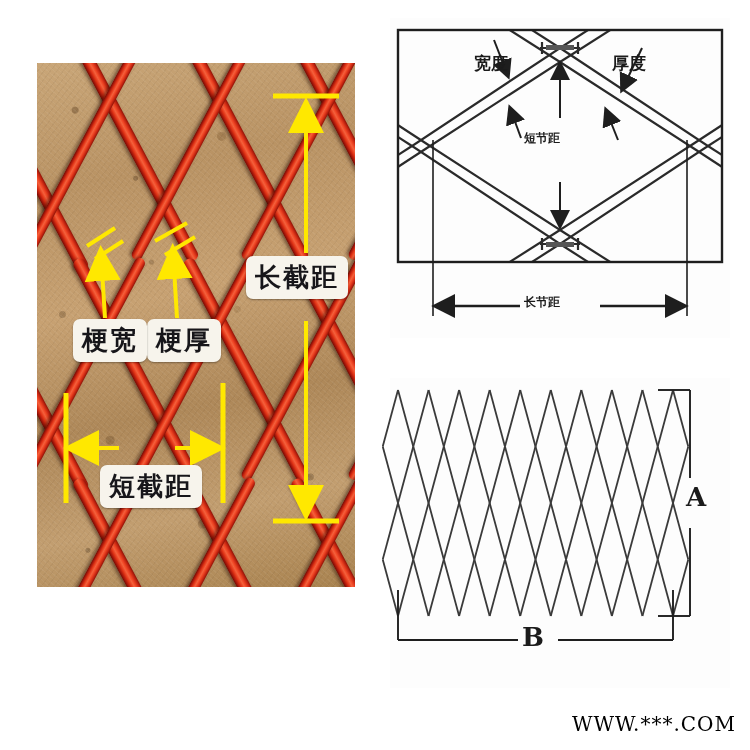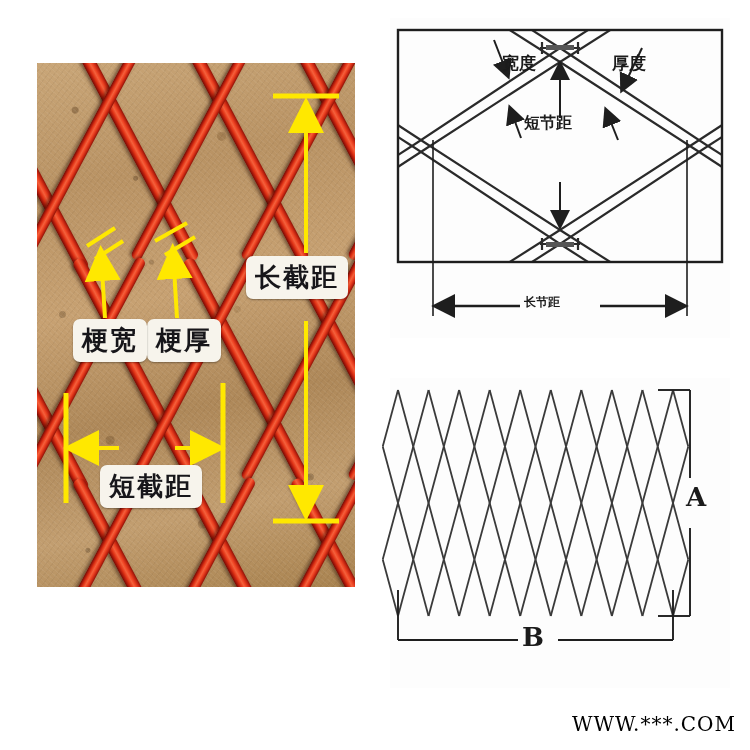--- a/index.html
+++ b/index.html
@@ -254,23 +254,23 @@
       </g>
 
       <g>
         <line x1="43" y1="122" x2="43" y2="298" stroke="#1e1e1e" stroke-width="1.6"></line>
         <line x1="297" y1="122" x2="297" y2="298" stroke="#1e1e1e" stroke-width="1.6"></line>
         <line x1="130" y1="288" x2="46" y2="288" stroke="#1e1e1e" stroke-width="2.4" marker-end="url(#bkArrow)"></line>
         <line x1="210" y1="288" x2="294" y2="288" stroke="#1e1e1e" stroke-width="2.4" marker-end="url(#bkArrow)"></line>
       </g>
     </svg>
 
-    <div class="cnlabel" style="left:84px; top:34px; font-size:17px;margin-left:28px;">宽度</div>
+    <div class="cnlabel" style="left:84px; top:34px; font-size:17px;">宽度</div>
     <div class="cnlabel" style="left:222px; top:34px; font-size:17px;">厚度</div>
-    <div class="cnlabel" style="left:134px; top:95px; font-size:16px;">短节距</div>
+    <div class="cnlabel" style="left:134px; top:112px; font-size:12px;">短节距</div>
     <div class="cnlabel" style="left:134px; top:276px; font-size:12px;">长节距</div>
   </div>
 
   <div id="diagram-bottom">
     <svg width="340" height="310" viewBox="0 0 340 310">
       <g id="lattice" stroke="#3a3a3a" stroke-width="1.8" fill="none">
           <line x1="8" y1="12" x2="23.27777777777778" y2="68.5"></line>
           <line x1="23.27777777777778" y1="68.5" x2="8" y2="125"></line>
           <line x1="8" y1="125" x2="23.27777777777778" y2="181.5"></line>
           <line x1="23.27777777777778" y1="181.5" x2="8" y2="238"></line>

